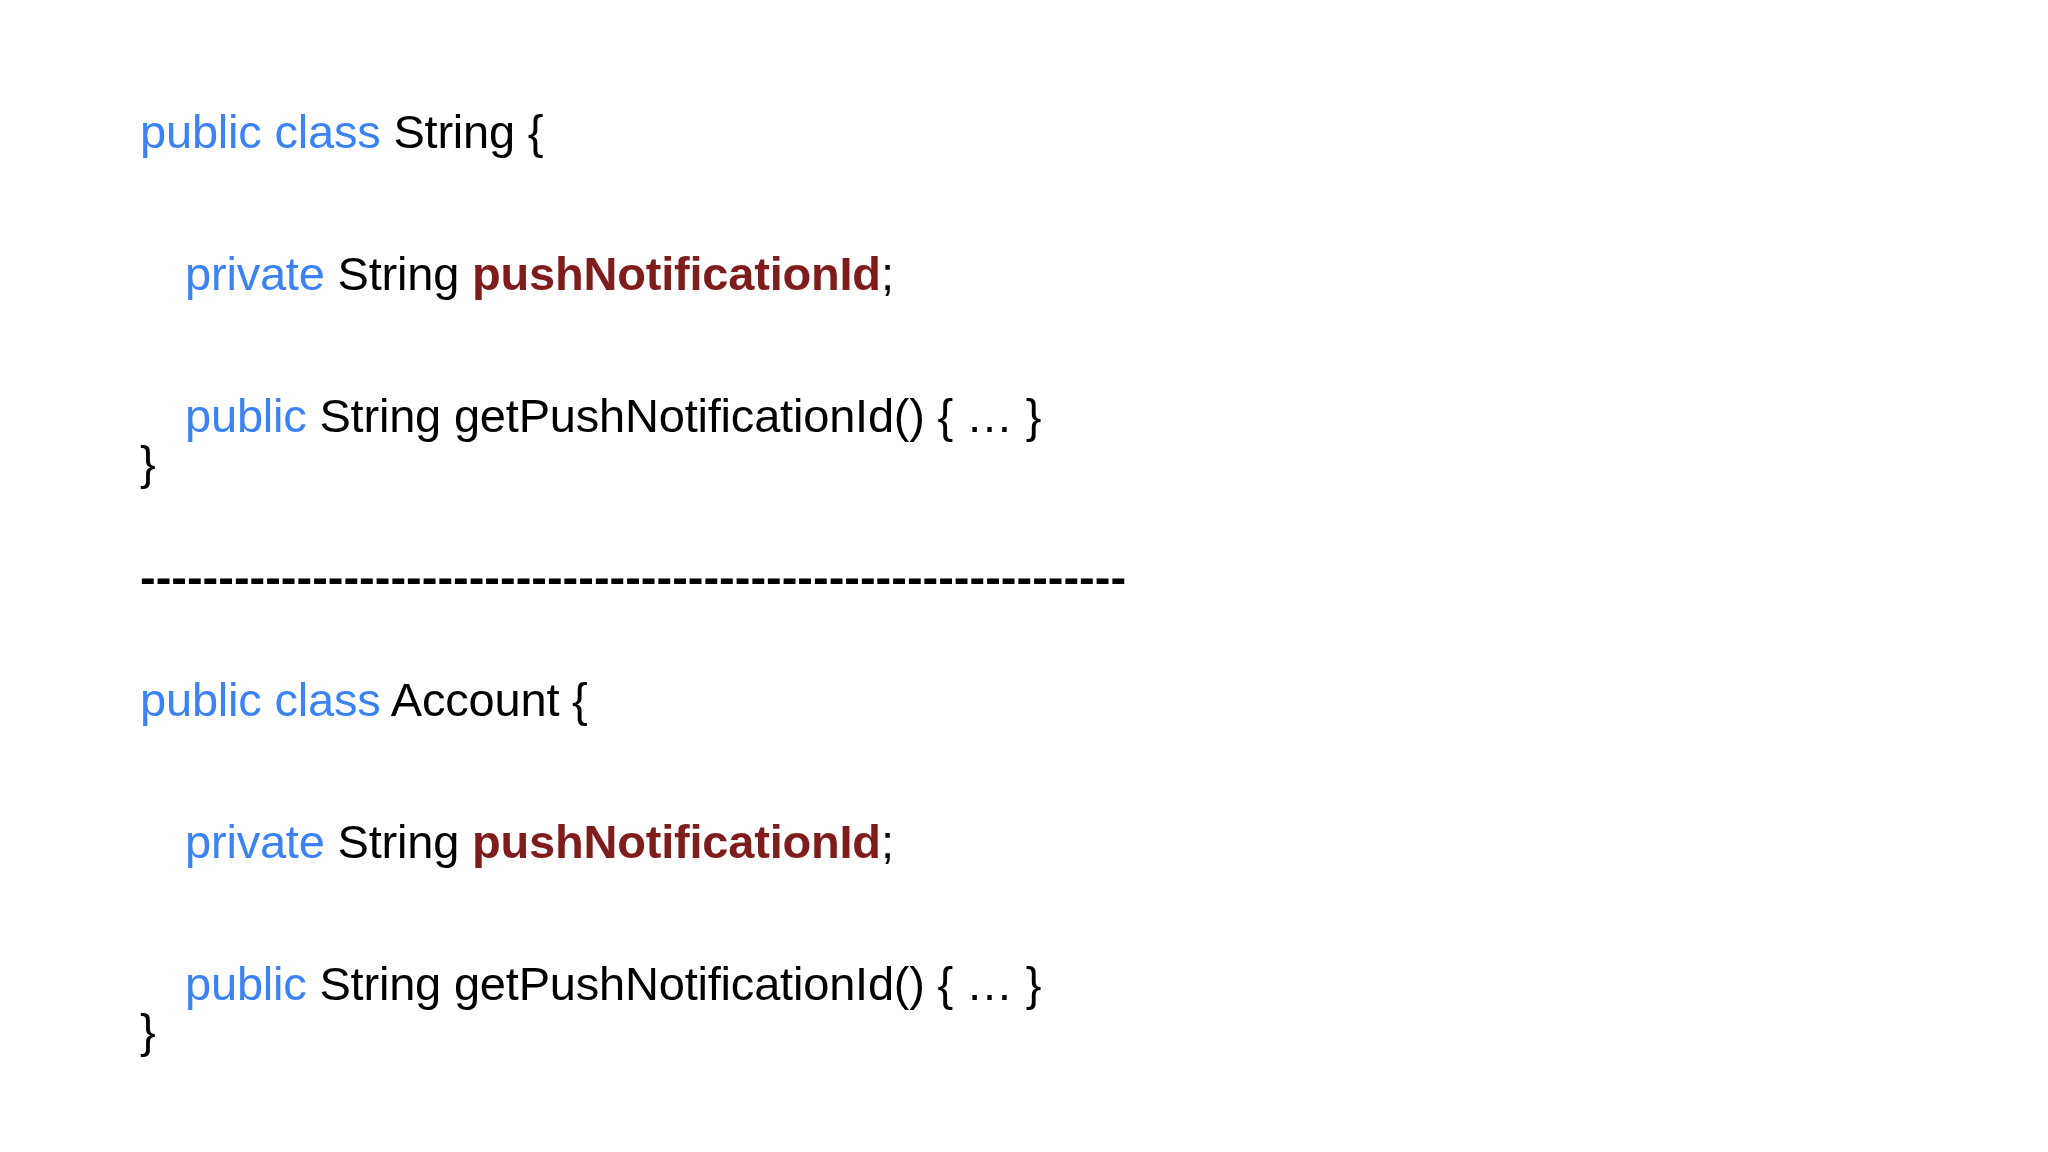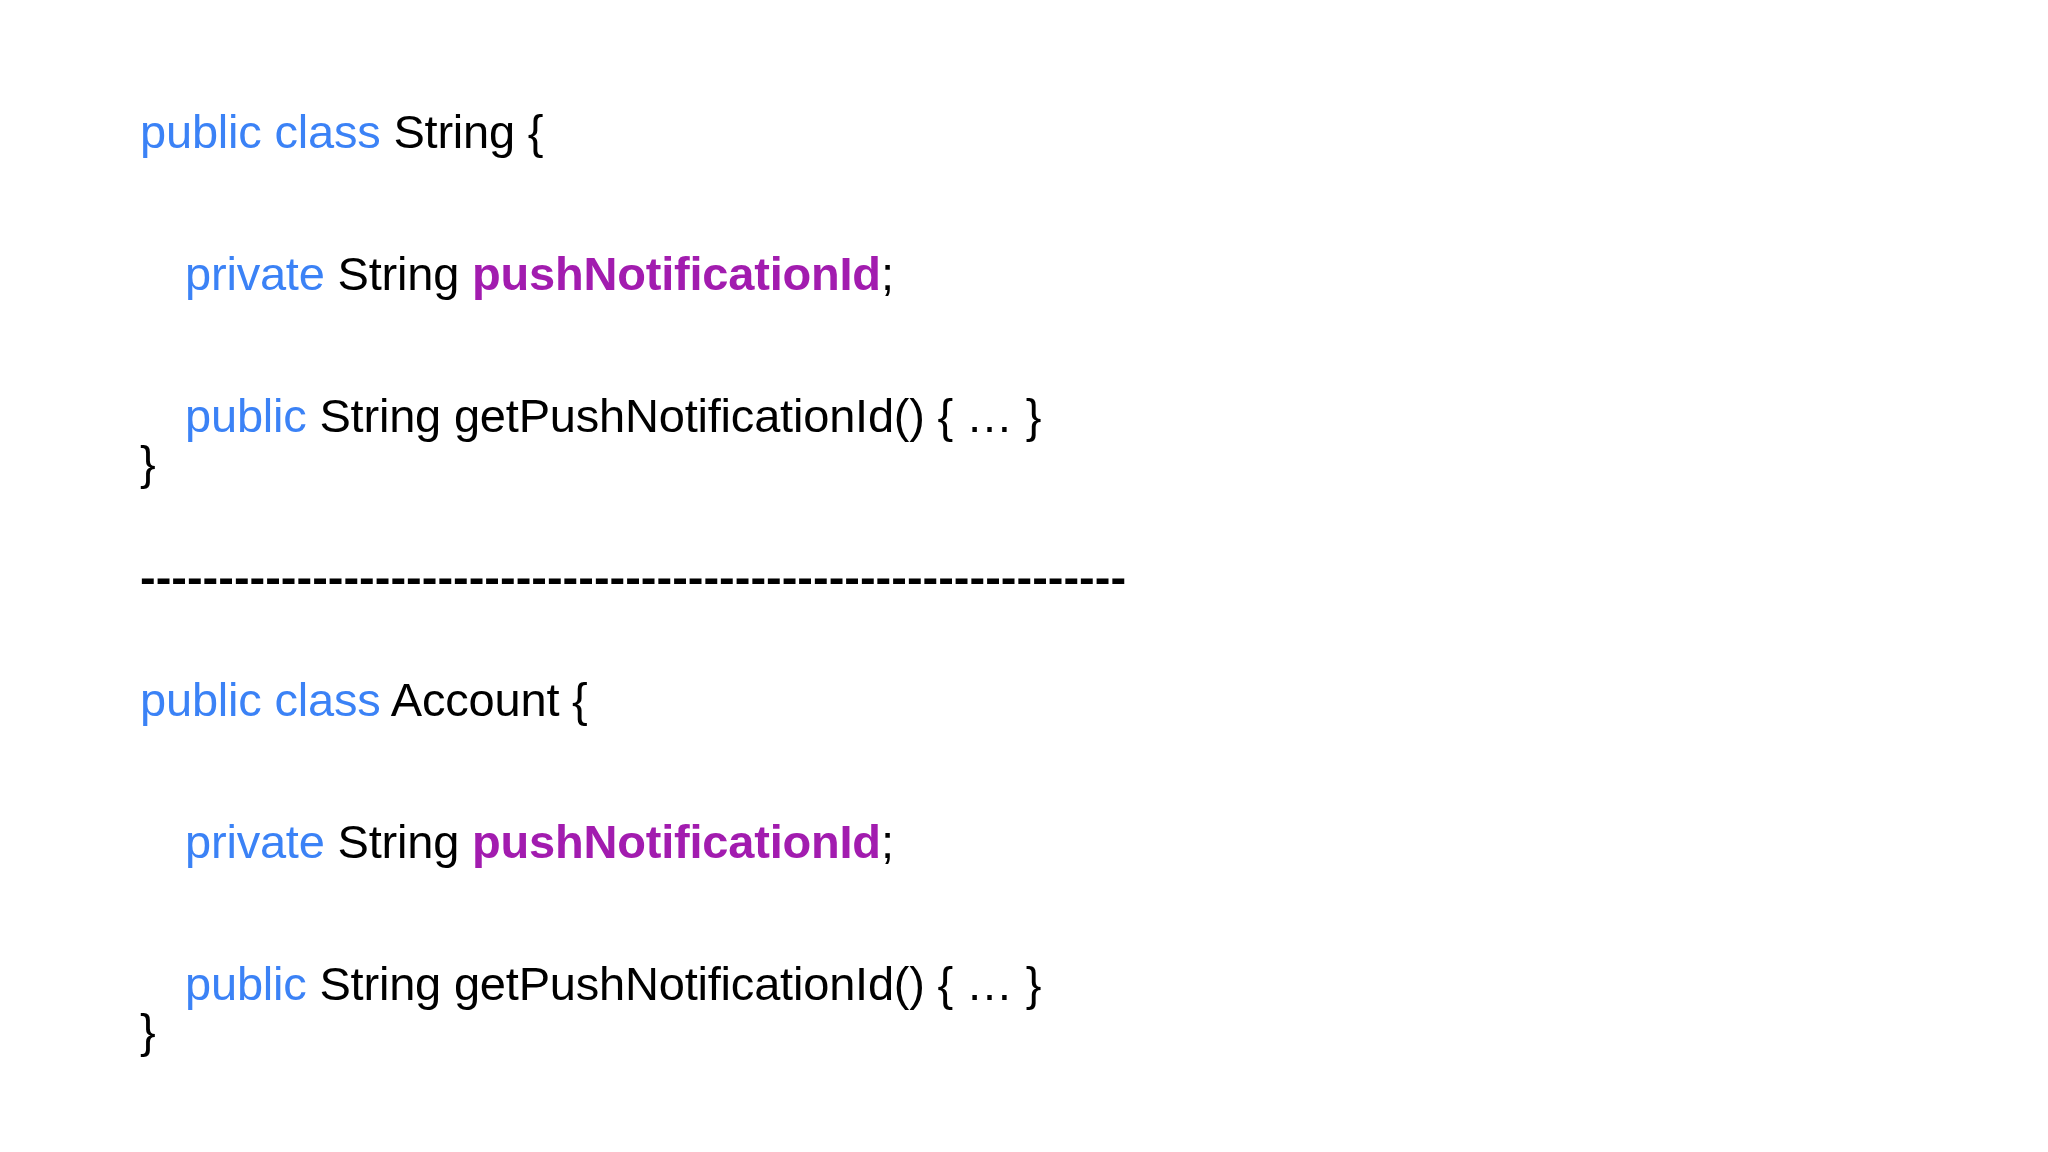--- a/index.html
+++ b/index.html
@@ -46,21 +46,21 @@
 
   
   .gap-lg { height: 95px; }
 
   .kw {
     color: #3b82f6;
     font-weight: normal;
   }
 
   .field {
-    color: #a21caf;
+    color: #7f1d1d;
     font-weight: bold;
   }
 
   .plain {
     color: #000000;
     font-weight: normal;
   }
 
   
   #separator {

